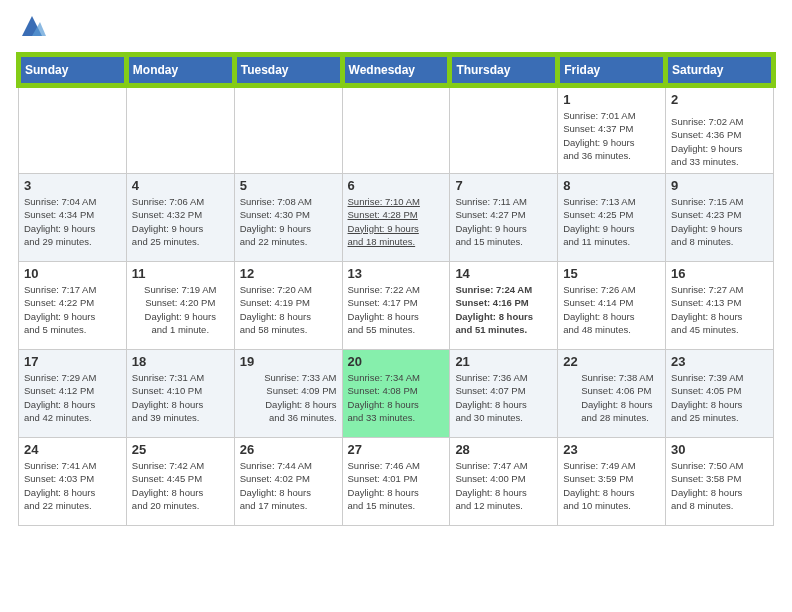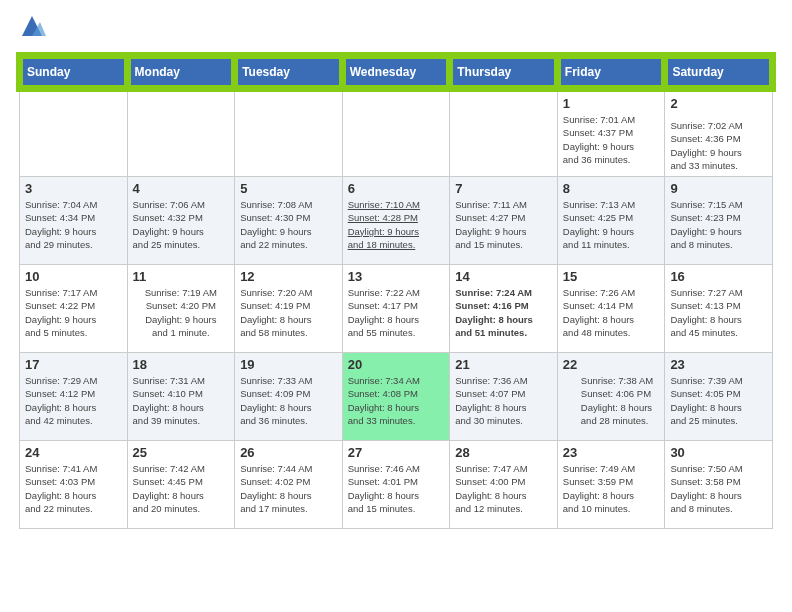--- a/index.html
+++ b/index.html
@@ -58,21 +58,21 @@
       border-collapse: collapse;
       table-layout: fixed;
     }
     .calendar-table th {
       background: #3a6db5;
       color: #fff;
       font-size: 12px;
       font-weight: bold;
       padding: 6px 4px;
       text-align: left;
-      border: 7px solid #84cc16;
+      border: 5px solid #84cc16;
     }
     .calendar-table td {
       border: 1px solid #ccc;
       vertical-align: top;
       padding: 4px 5px;
       height: 88px;
       font-size: 10px;
       color: #333;
       background: #fff;
     }
@@ -261,21 +261,21 @@
         </td>
         <td style="background: rgb(240, 244, 248);">
           <span class="day-number">18</span>
           <div class="day-info" style="white-space: pre-line;">Sunrise: 7:31 AM
 Sunset: 4:10 PM
 Daylight: 8 hours
 and 39 minutes.</div>
         </td>
         <td style="background: rgb(240, 244, 248);">
           <span class="day-number">19</span>
-          <div class="day-info" style="white-space: pre-line;">Sunrise: 7:33 AM
+          <div class="day-info" style="white-space: pre-line; text-align: right;">Sunrise: 7:33 AM
 Sunset: 4:09 PM
 Daylight: 8 hours
 and 36 minutes.</div>
         </td>
         <td style="background: #86efac;">
           <span class="day-number">20</span>
           <div class="day-info" style="white-space: pre-line;">Sunrise: 7:34 AM
 Sunset: 4:08 PM
 Daylight: 8 hours
 and 33 minutes.</div>

